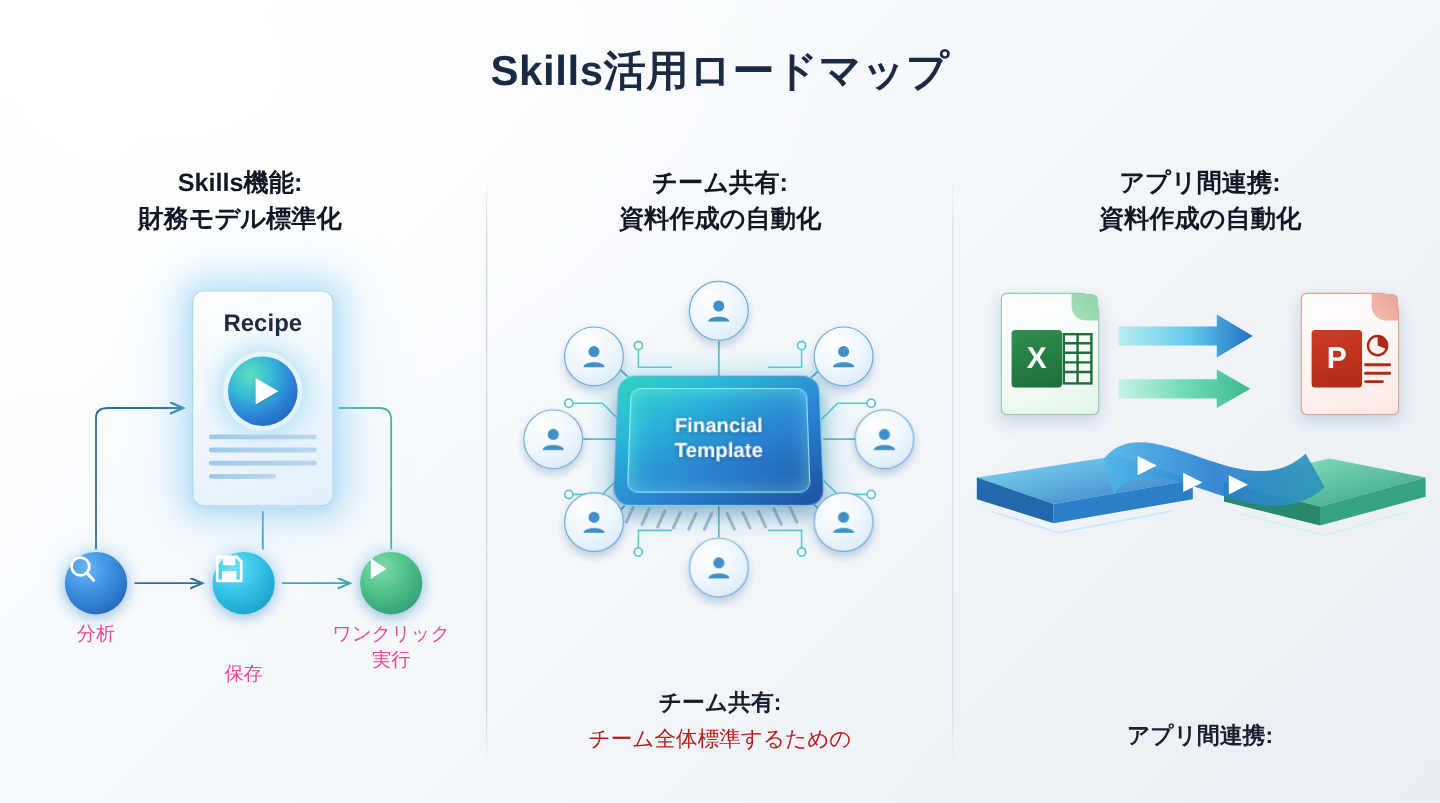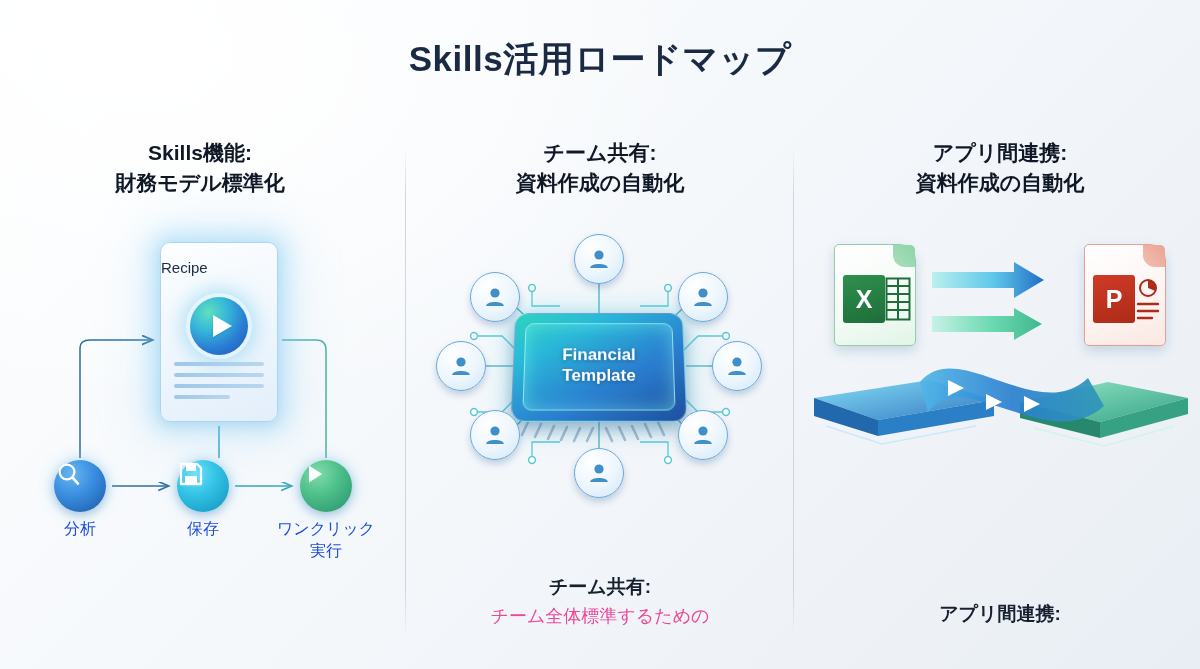--- a/index.html
+++ b/index.html
@@ -53,40 +53,40 @@
     padding-top: 4px;
   }
   .col-head .l1 { font-size: 21px; display:block; }
   .col-head .l2 { font-size: 21px; display:block; }
 
   .col-foot {
     position: absolute; bottom: 24px; left: 0; width: 100%;
     text-align: center; line-height: 1.5; color: #16202f;
   }
   .col-foot .f-title { display:block; font-size: 19px; font-weight: 700; margin-bottom: 2px; }
-  .col-foot .f-line  { display:block; font-size: 18px; font-weight: 500; color:#ec4899; }
+  .col-foot .f-line  { display:block; font-size: 18px; font-weight: 500; color:#b91c1c; }
 
   
   .flow { position: absolute; top: 96px; left: 0; width: 400px; height: 330px; }
   .flow svg { position: absolute; inset: 0; }
 
   .recipe-card {
     position: absolute;
     left: 160px; top: 12px;
     width: 118px; height: 180px;
     border-radius: 10px;
     background: linear-gradient(160deg,#fdfeff 0%, #eef6fd 58%, #e2eefb 100%);
     border: 1.2px solid #a9d8ee;
     box-shadow: 0 0 22px 8px rgba(120,200,245,.40),
                 0 0 48px 18px rgba(150,215,250,.22),
                 0 3px 10px rgba(60,110,160,.12);
   }
   .recipe-label {
     position:absolute; top: 16px; left:0; width:100%;
-    text-align:left; font-size: 15px; font-weight: 400; color:#1d2b42;
+    text-align:center; font-size: 20px; font-weight: 700; color:#1d2b42;
   }
   .recipe-play {
     position: absolute; left: 50%; top: 54px; transform: translateX(-50%);
     width: 58px; height: 58px; border-radius: 50%;
     background: radial-gradient(circle at 32% 26%, #5fe0c0 0%, #36b8d8 32%, #2a7fd4 62%, #1e51b4 100%);
     box-shadow: 0 0 0 4px rgba(255,255,255,.55), 0 0 20px 7px rgba(110,200,240,.55);
     display:flex; align-items:center; justify-content:center;
   }
   .recipe-play::after {
     content:""; width:0;height:0;
@@ -107,24 +107,24 @@
     position: absolute; width: 52px; height: 52px; border-radius: 50%;
     display:flex; align-items:center; justify-content:center;
     box-shadow: 0 3px 9px rgba(40,90,150,.26), 0 0 14px 3px rgba(130,205,240,.38);
   }
   .step.s1 { left: 54px;  top: 230px; background: radial-gradient(circle at 34% 26%, #68b6f2 0%, #3b8fe0 42%, #1a57a8 100%); }
   .step.s2 { left: 177px; top: 230px; background: radial-gradient(circle at 34% 26%, #6fe2f6 0%, #33c2e6 42%, #0f92bd 100%); }
   .step.s3 { left: 300px; top: 230px; background: radial-gradient(circle at 34% 26%, #7fdcaa 0%, #4ec08a 42%, #25916b 100%); }
 
   .step-label {
     position:absolute; width: 130px; text-align:center;
-    font-size: 16px; color:#1d4ed8; line-height: 1.35; top: 288px;
+    font-size: 16px; color:#ec4899; line-height: 1.35; top: 288px;
   }
   .step-label.t1 { left: 15px; }
-  .step-label.t2 { left: 138px; }
+  .step-label.t2 { left: 138px; margin-top: 34px; }
   .step-label.t3 { left: 261px; font-family: Liberation Serif, serif; }
 
   
   .network { position: absolute; top: 80px; left: 10px; width: 380px; height: 300px; }
   .network svg { position:absolute; inset:0; }
 
   .chip {
     position:absolute; left: 103px; top: 96px;
     width: 172px; height: 112px;
   }

